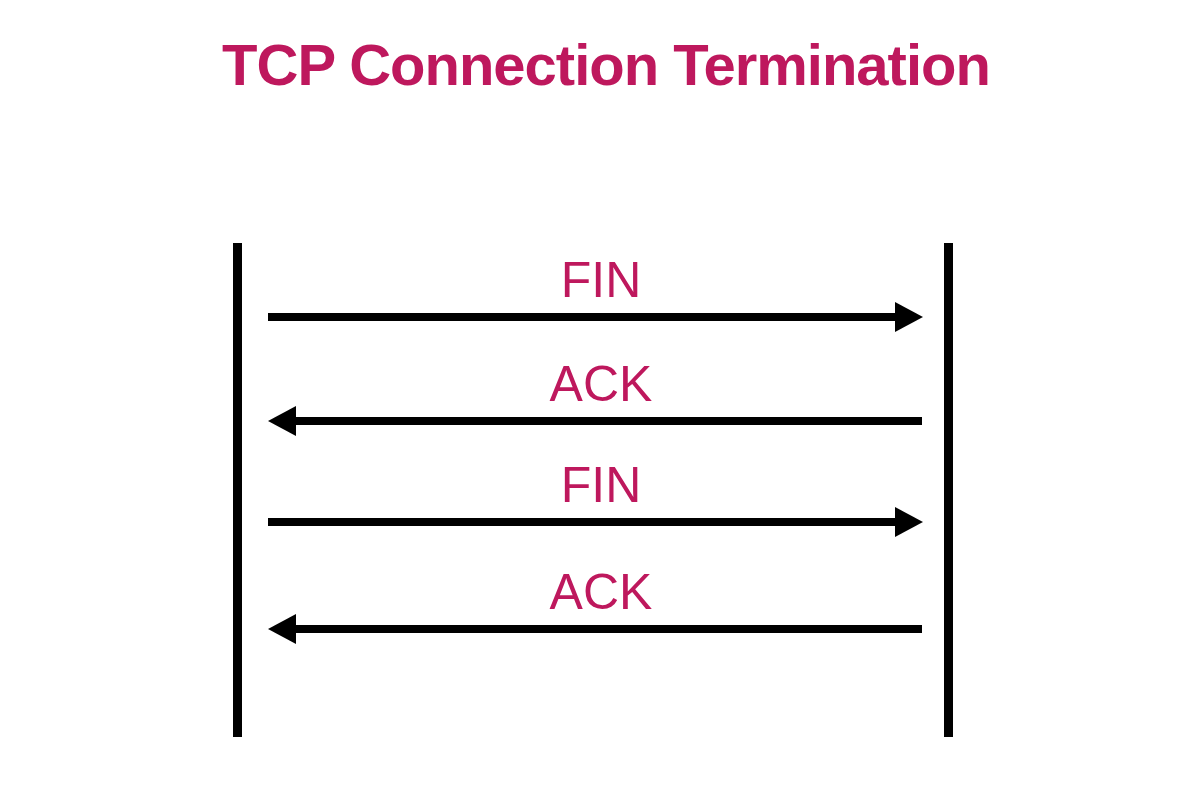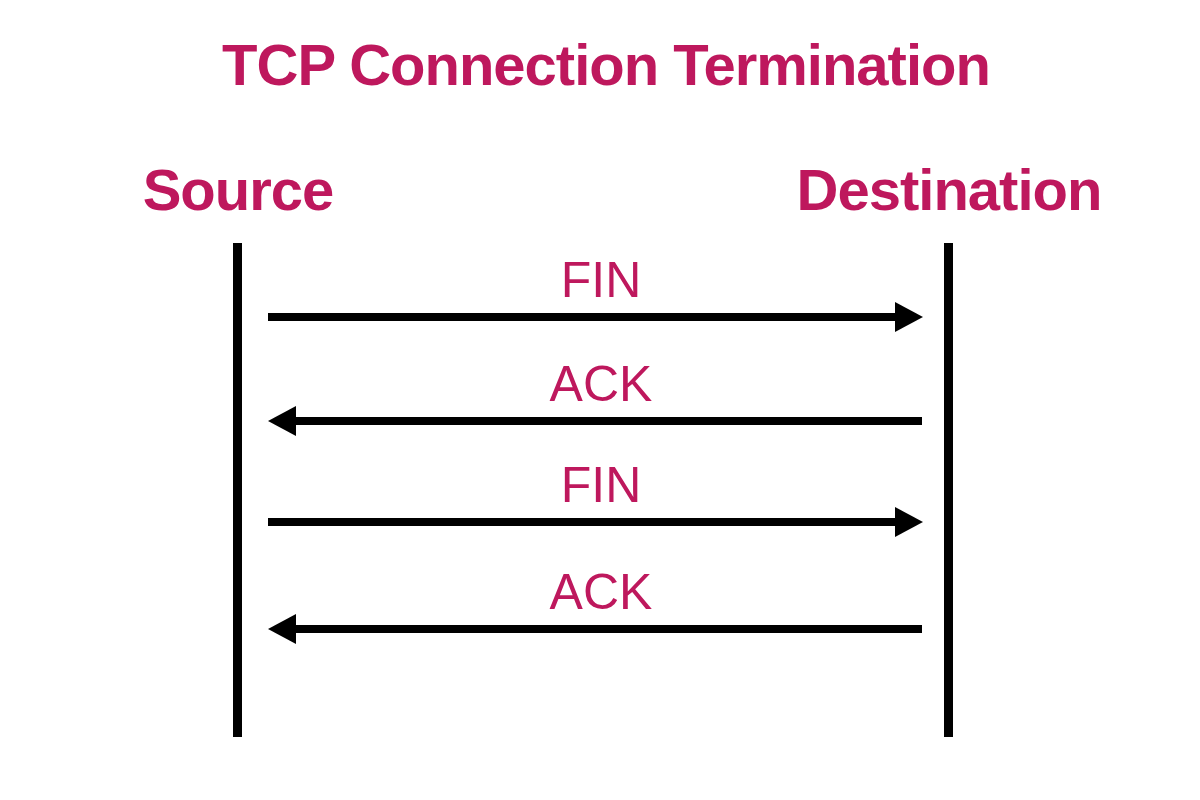--- a/index.html
+++ b/index.html
@@ -96,23 +96,21 @@
   .arr-3 { top: 518px; }
   .arr-4 { top: 625px; }
 </style>
 </head>
 <body>
 
 <div class="canvas">
 
   <div class="title">TCP Connection Termination</div>
 
-  <div class="actor actor-source">Source</div>
 
-  <div class="actor actor-dest">Destination</div>
 
   <div class="lifeline lifeline-source"></div>
 
   <div class="lifeline lifeline-dest"></div>
 
   <div class="msg-label lbl-1">FIN</div>
   <div class="arrow arrow-right arr-1"></div>
 
   <div class="msg-label lbl-2">ACK</div>
   <div class="arrow arrow-left arr-2"></div>

